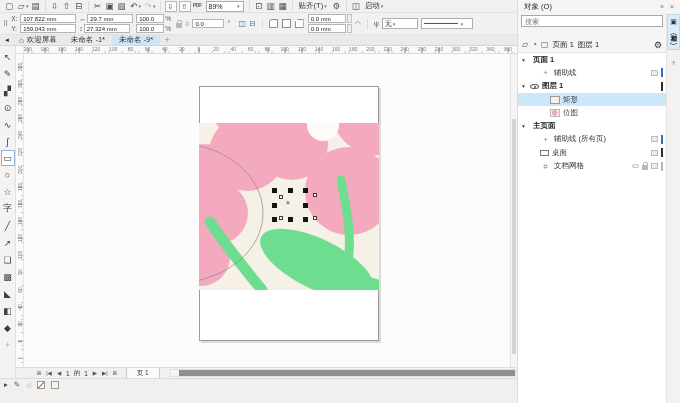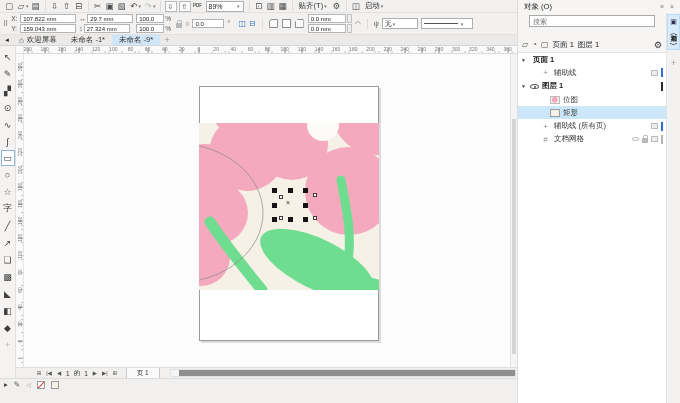--- a/index.html
+++ b/index.html
@@ -101,21 +101,21 @@
   .sbi.dim{color:#999;font-size:6px;}
   .swatch{width:8px;height:8px;border:1px solid #9a9a9a;background:#fff;}
   .swatch.none{background:linear-gradient(135deg,transparent 42%,#e03a3a 46%,#e03a3a 56%,transparent 60%),#fff;}
   .swatch.cream{background:var(--cream);}
 
   
   #docker-header{height:13px;display:flex;align-items:center;padding:0 3px 0 6px;font-size:7.5px;color:#222;}
   .flex1{flex:1;}
   .dkbtn{width:10px;text-align:center;color:#777;font-size:7px;}
   #docker-body{position:absolute;left:0;top:13px;right:14px;bottom:0;display:flex;flex-direction:column;background:#f6f5f4;}
-  #docker-search{margin:2px 11px;height:20px;}
+  #docker-search{margin:2px 3px;height:20px;}
   #docker-search input{width:100%;height:12px;border:1px solid #a9a9a9;font-size:7px;padding:0 3px;font-family:inherit;color:#333;background:#fff;}
   #docker-controls{height:15px;display:flex;align-items:center;padding:0 4px;gap:4px;}
   .dcico{font-size:8px;color:#4a4a4a;}
   .dclab{font-size:7.5px;color:#222;}
   #gear{font-size:9px;color:#333;}
   #tree{flex:1;background:#fff;border-top:1px solid #e6e4e2;overflow:hidden;}
   .trow{display:flex;align-items:center;height:13.3px;font-size:7.5px;color:#333;padding-right:3px;}
   .trow.sel{background:#cde7fa;}
   .arr{width:9px;font-size:5px;color:#444;}
   .arrsp{width:9px;}
@@ -451,39 +451,52 @@
           <span class="mic mi-print"></span>
           <span class="cbar cbar-blue"></span>
         </div>
         <div class="trow" style="padding-left: 3px;">
           <span class="arr">▼</span>
           <span class="mi-eye"></span>
           <span class="tlab b">图层 1</span>
           <span class="flex1"></span>
           <span class="cbar cbar-black"></span>
         </div>
+        <div class="trow sel" style="padding-left: 23px;">
+          <span class="arrsp"></span>
+          <span class="sw"></span>
+          <span class="tlab">矩形</span>
+          <span class="flex1"></span>
+        </div>
         <div class="trow" style="padding-left: 23px;">
           <span class="arrsp"></span>
           <span class="bm"></span>
           <span class="tlab">位图</span>
           <span class="flex1"></span>
         </div>
-        <div class="trow sel" style="padding-left: 23px;">
-          <span class="arrsp"></span>
-          <span class="sw"></span>
-          <span class="tlab">矩形</span>
+        <div class="trow" style="padding-left: 3px;">
+          <span class="arr">▼</span>
+          <span class="tlab b">主页面</span>
           <span class="flex1"></span>
         </div>
         <div class="trow" style="padding-left: 13px;">
           <span class="arrsp"></span>
           <span class="ti">+</span>
           <span class="tlab">辅助线 (所有页)</span>
           <span class="flex1"></span>
           <span class="mic mi-print"></span>
           <span class="cbar cbar-blue"></span>
+        </div>
+        <div class="trow" style="padding-left: 13px;">
+          <span class="arrsp"></span>
+          <span class="mi-desktop"></span>
+          <span class="tlab">桌面</span>
+          <span class="flex1"></span>
+          <span class="mic mi-print"></span>
+          <span class="cbar cbar-black"></span>
         </div>
         <div class="trow" style="padding-left: 13px;">
           <span class="arrsp"></span>
           <span class="ti">#</span>
           <span class="tlab">文档网格</span>
           <span class="flex1"></span>
           <span class="mic mi-eyeoff"></span>
           <span class="mic mi-lock"></span>
           <span class="mic mi-print"></span>
           <span class="cbar cbar-gray"></span>

